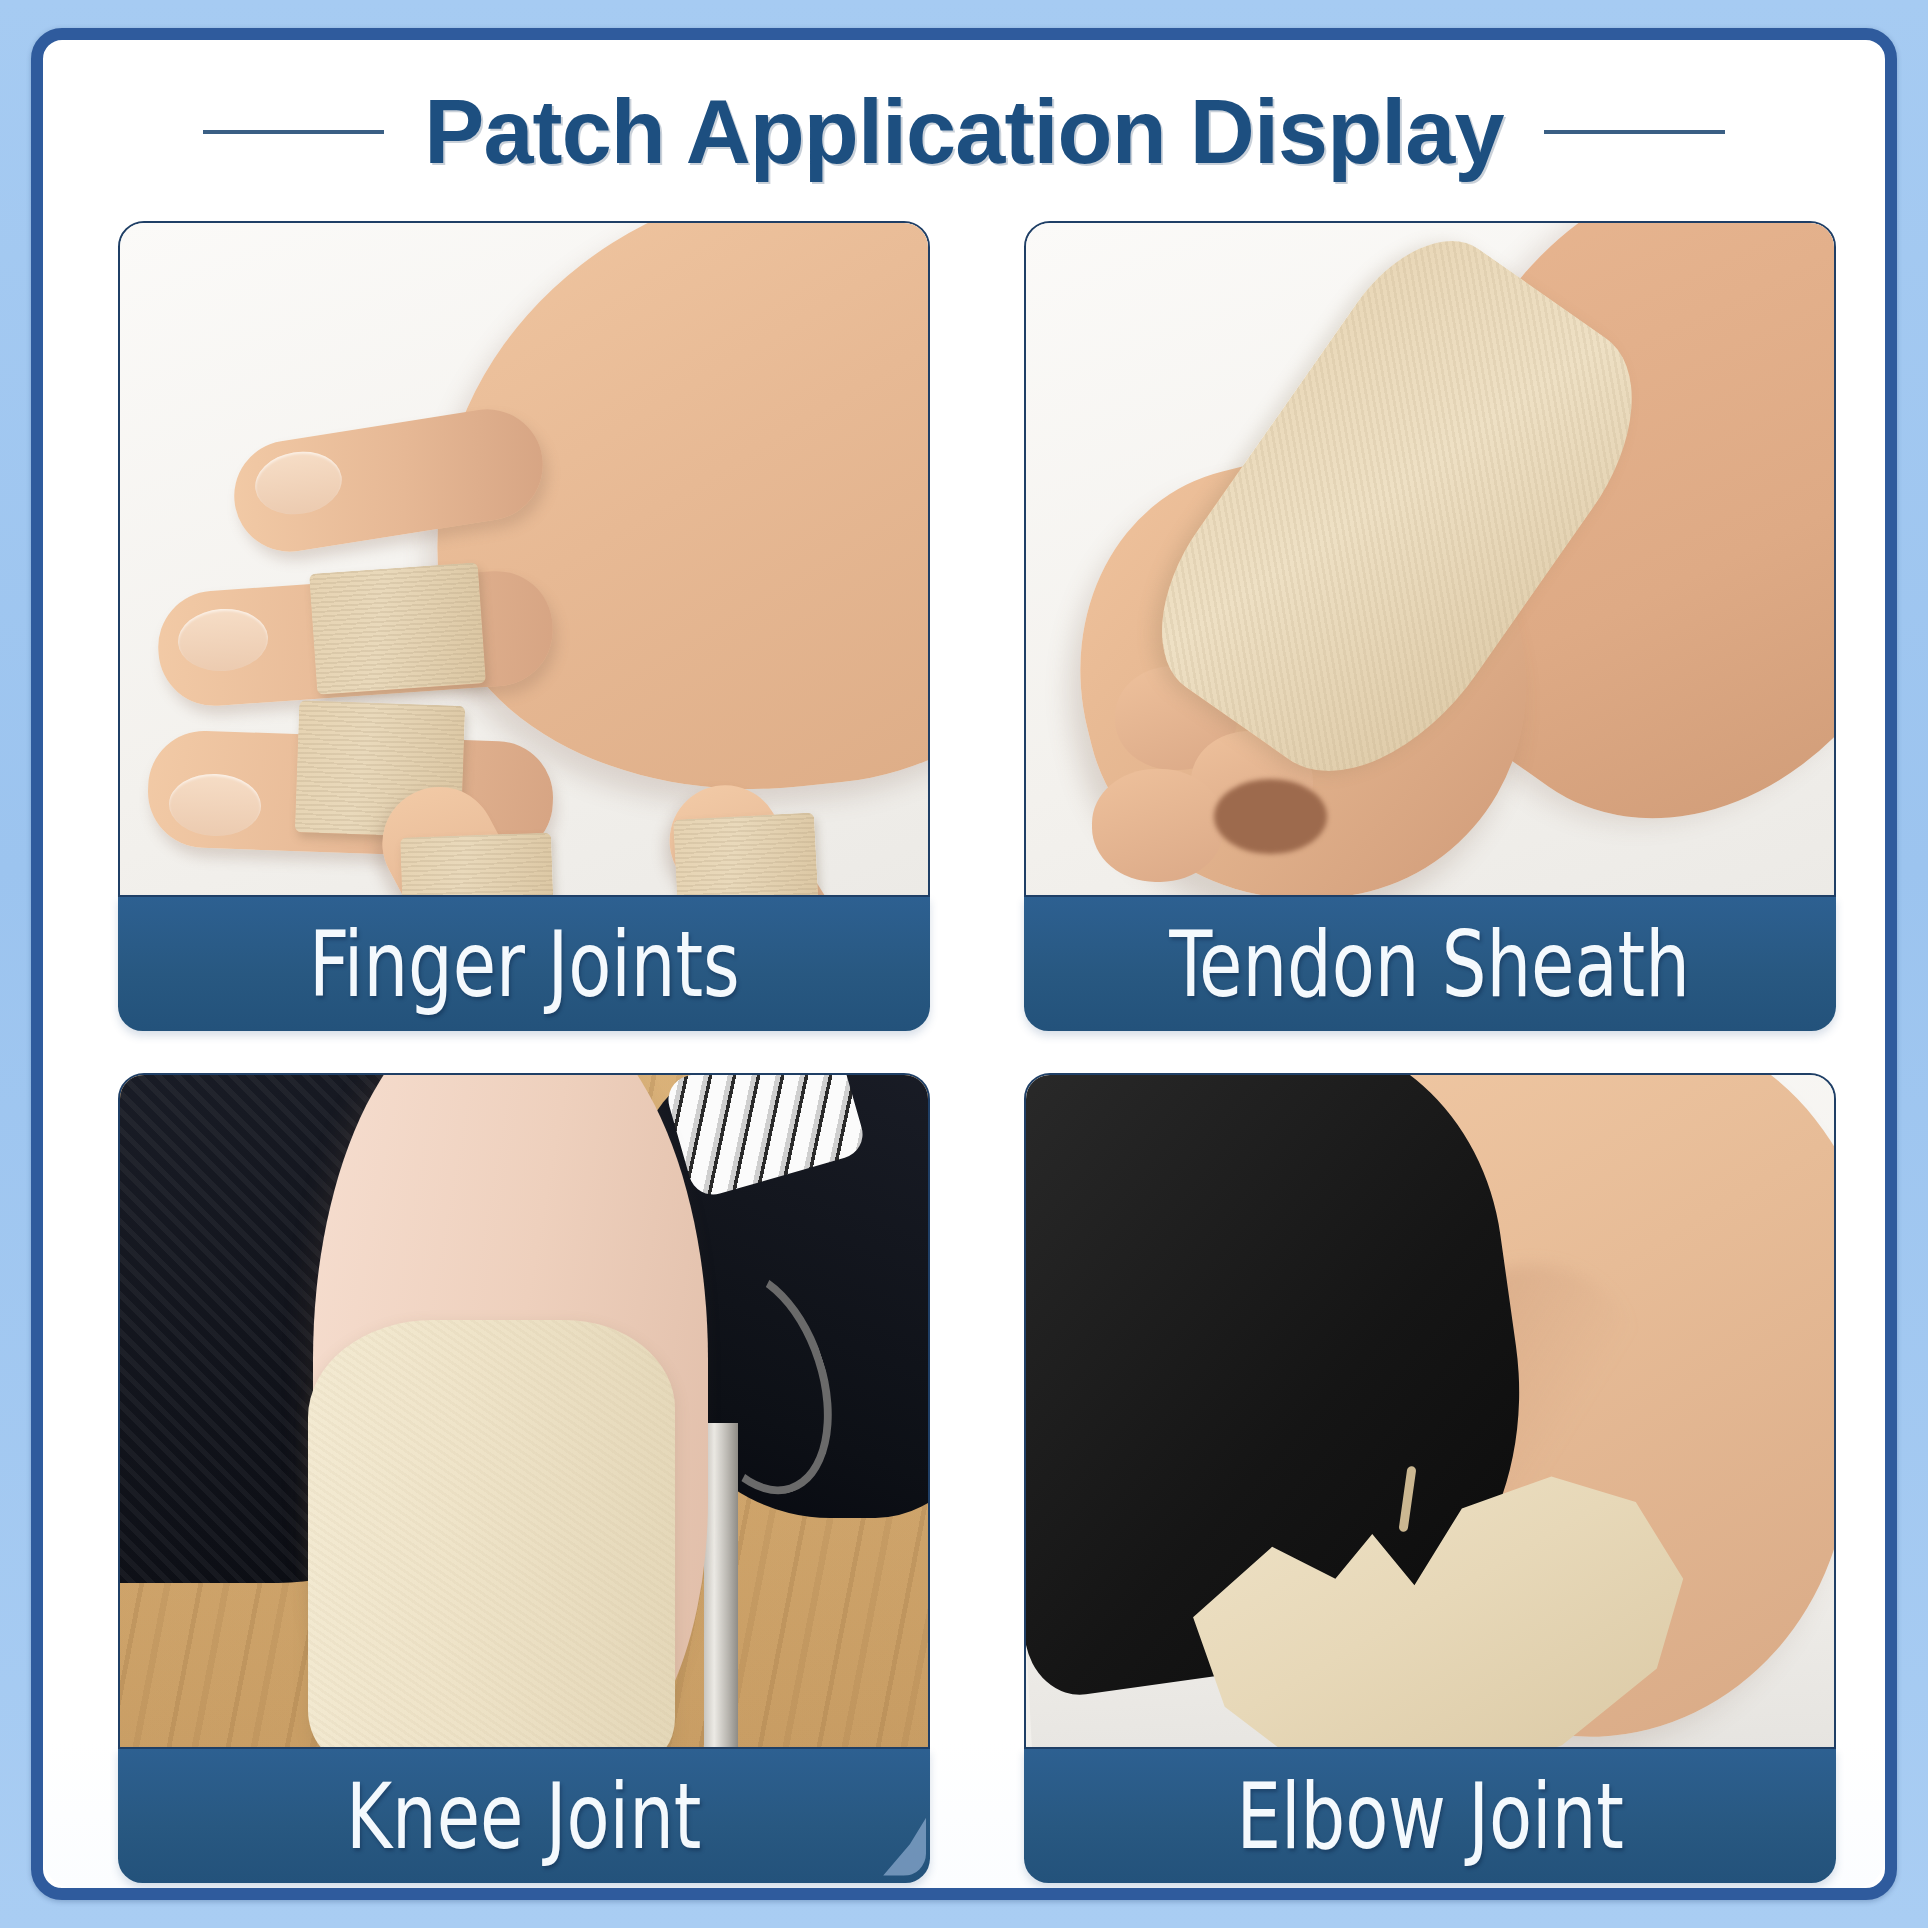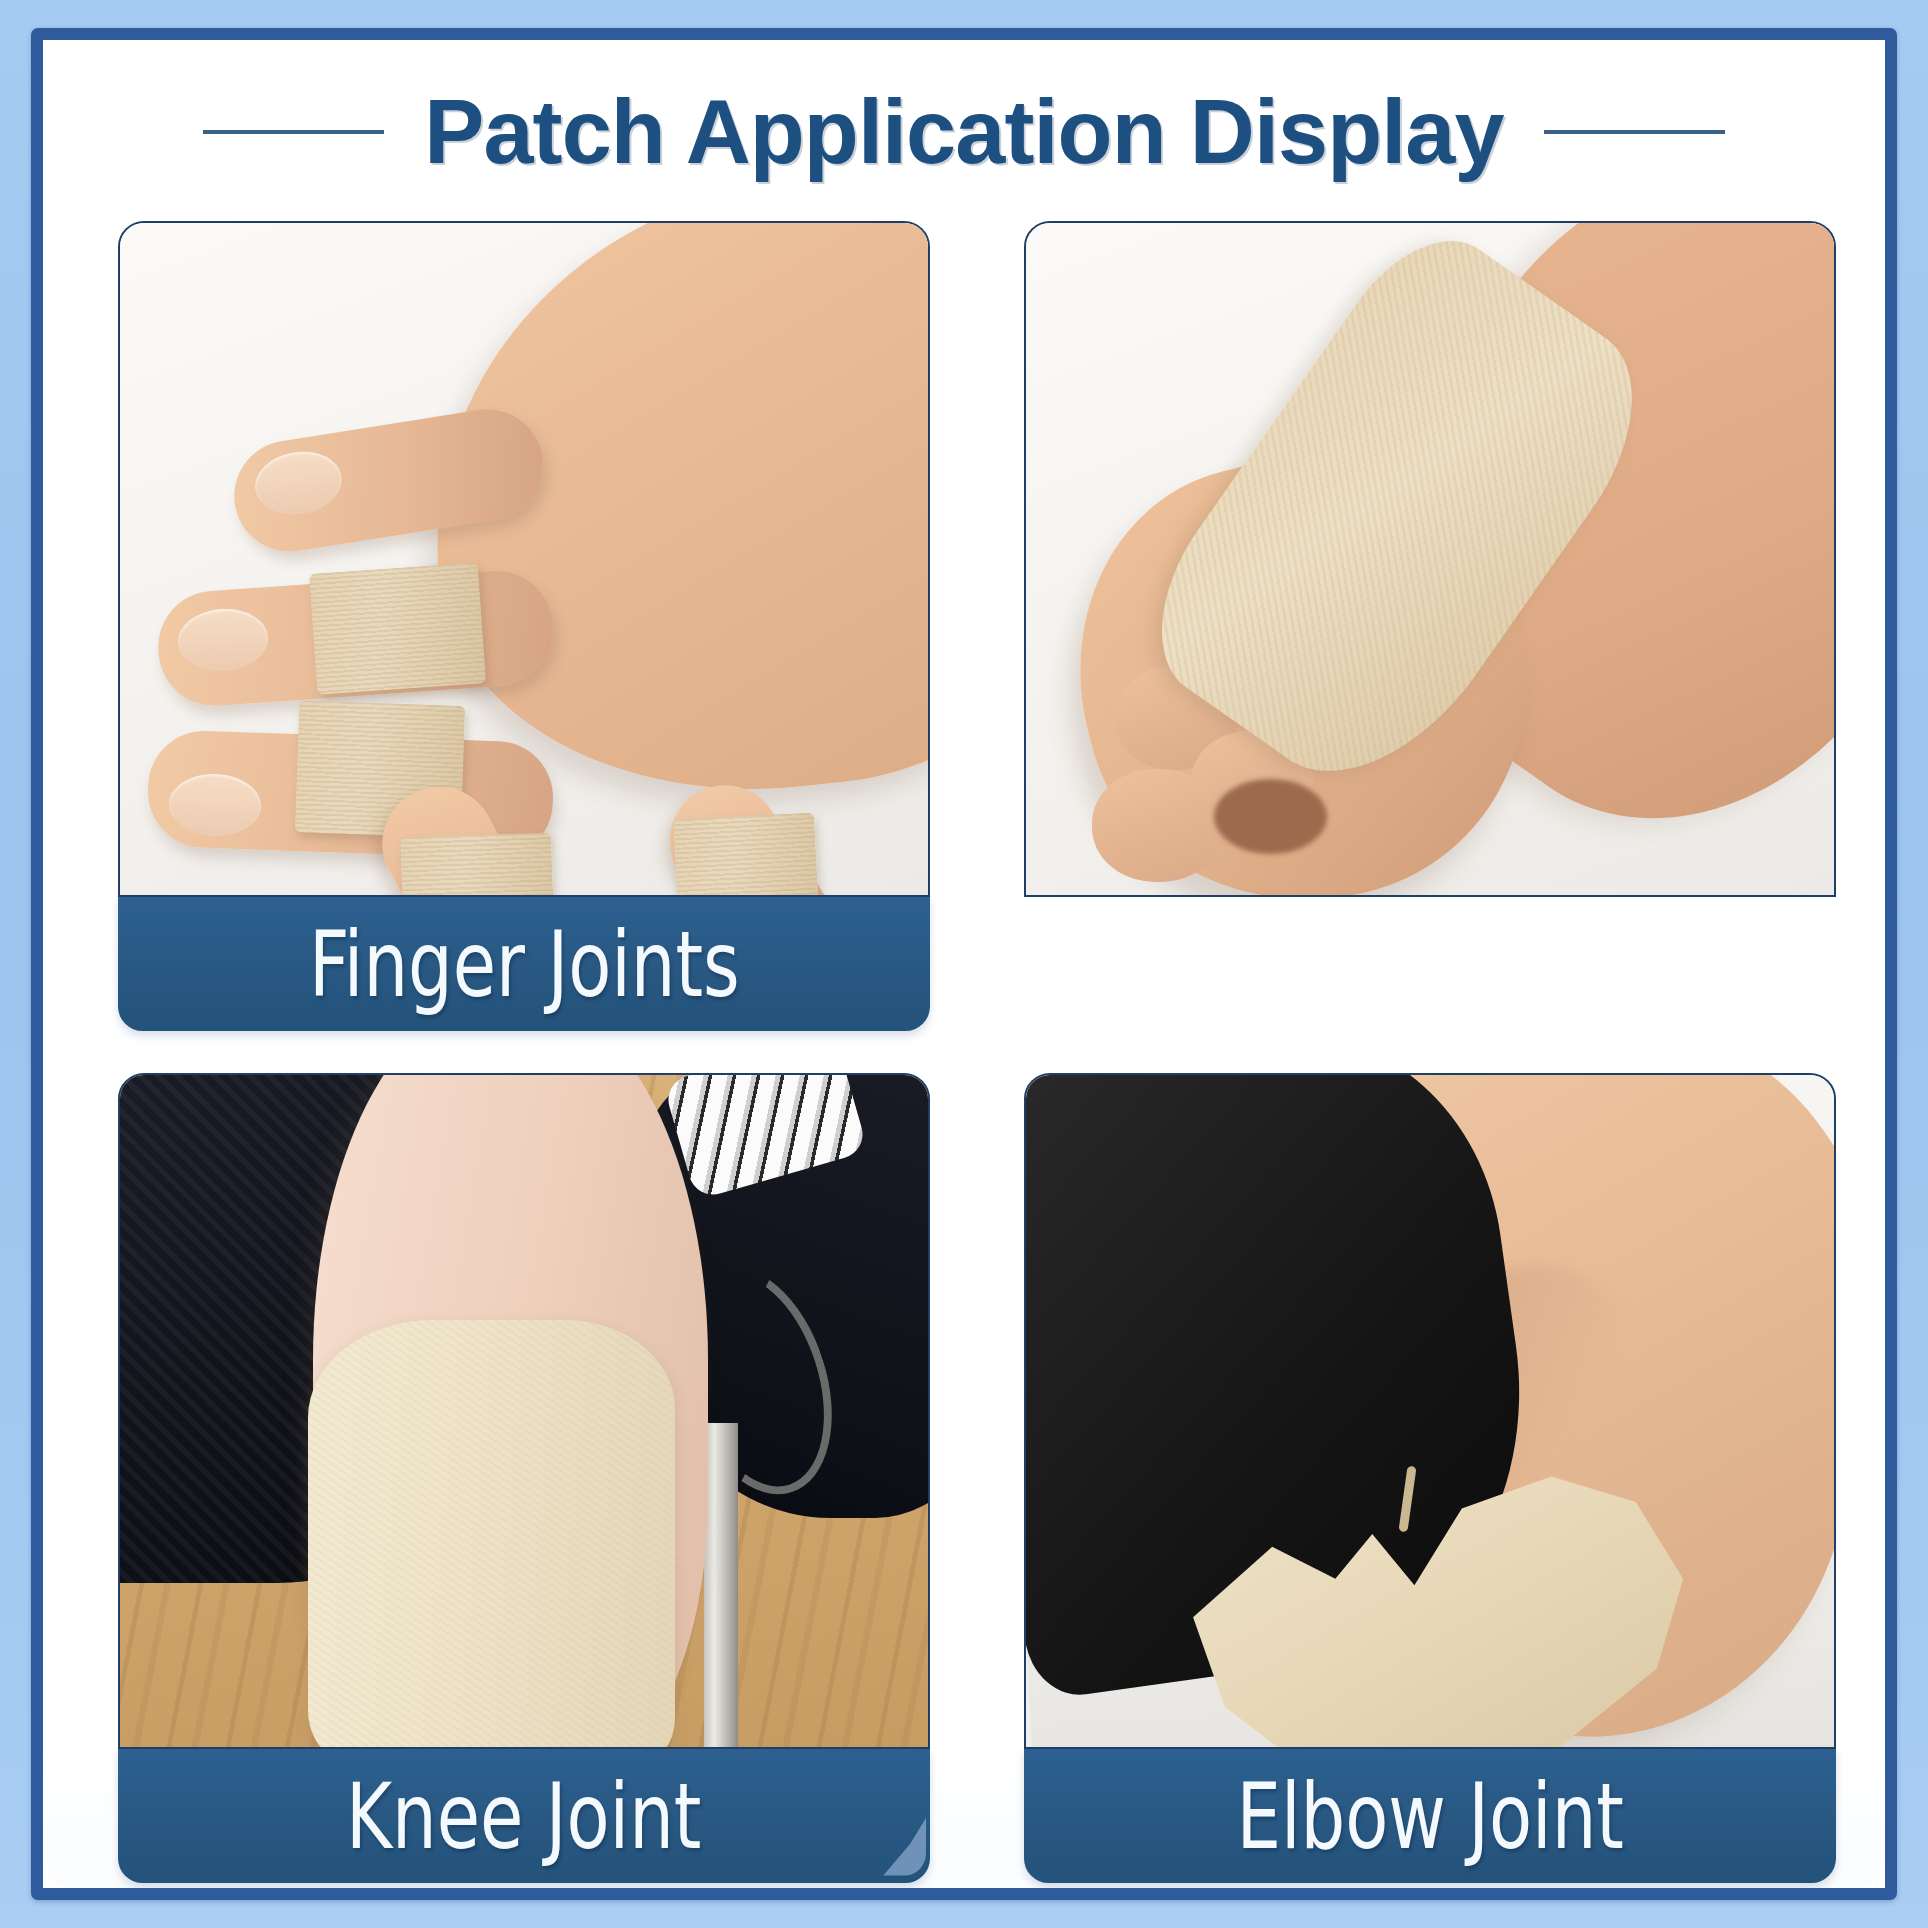--- a/index.html
+++ b/index.html
@@ -13,21 +13,21 @@
   #backdrop {
     position:absolute; inset:0;
     background:
       linear-gradient(180deg, #a6cbf2 0%, #9cc4ef 45%, #a9cdf3 100%);
   }
   
   #frame {
     position:absolute;
     left:31px; top:28px; right:31px; bottom:28px;
     border:12.2px solid #2f5b9d;
-    border-radius:7px;
+    border-radius:31px;
     background:#ffffff;
     box-shadow:0 1.9px 5.6px rgba(20,50,100,.25);
   }
   #sheet {
     position:absolute; inset:0;
     border-radius:31px;
     background:linear-gradient(180deg,#ffffff 0%, #ffffff 92%, #fbfdff 100%);
     overflow:hidden;
   }
 
@@ -316,20 +316,23 @@
           <div class="ts-forearm"></div>
           <div class="ts-hand"></div>
 
           <div class="ts-knuckle" style="left:89px; top:443px; width:122px; height:104px;"></div>
           <div class="ts-knuckle" style="left:165px; top:508px; width:122px; height:104px;"></div>
           <div class="ts-knuckle" style="left:66px; top:546px; width:132px; height:113px;"></div>
           <div style="position:absolute;left:188px;top:556px;width:113px;height:75px;background:#9d6a4d;border-radius:50%;filter:blur(2.8px);"></div>
 
           <div class="ts-sleeve"></div>
         </div>
+        <div class="caption">
+          <span>Tendon Sheath</span>
+        </div>
       </div>
 
       <div class="card">
         <div class="photo">
           <div class="kn-floor"></div>
           <div class="kn-shorts"></div>
           <div class="kn-shorts2"></div>
           <div class="kn-chair"></div>
           <div class="kn-cord"></div>
           <div class="kn-coil"></div>

